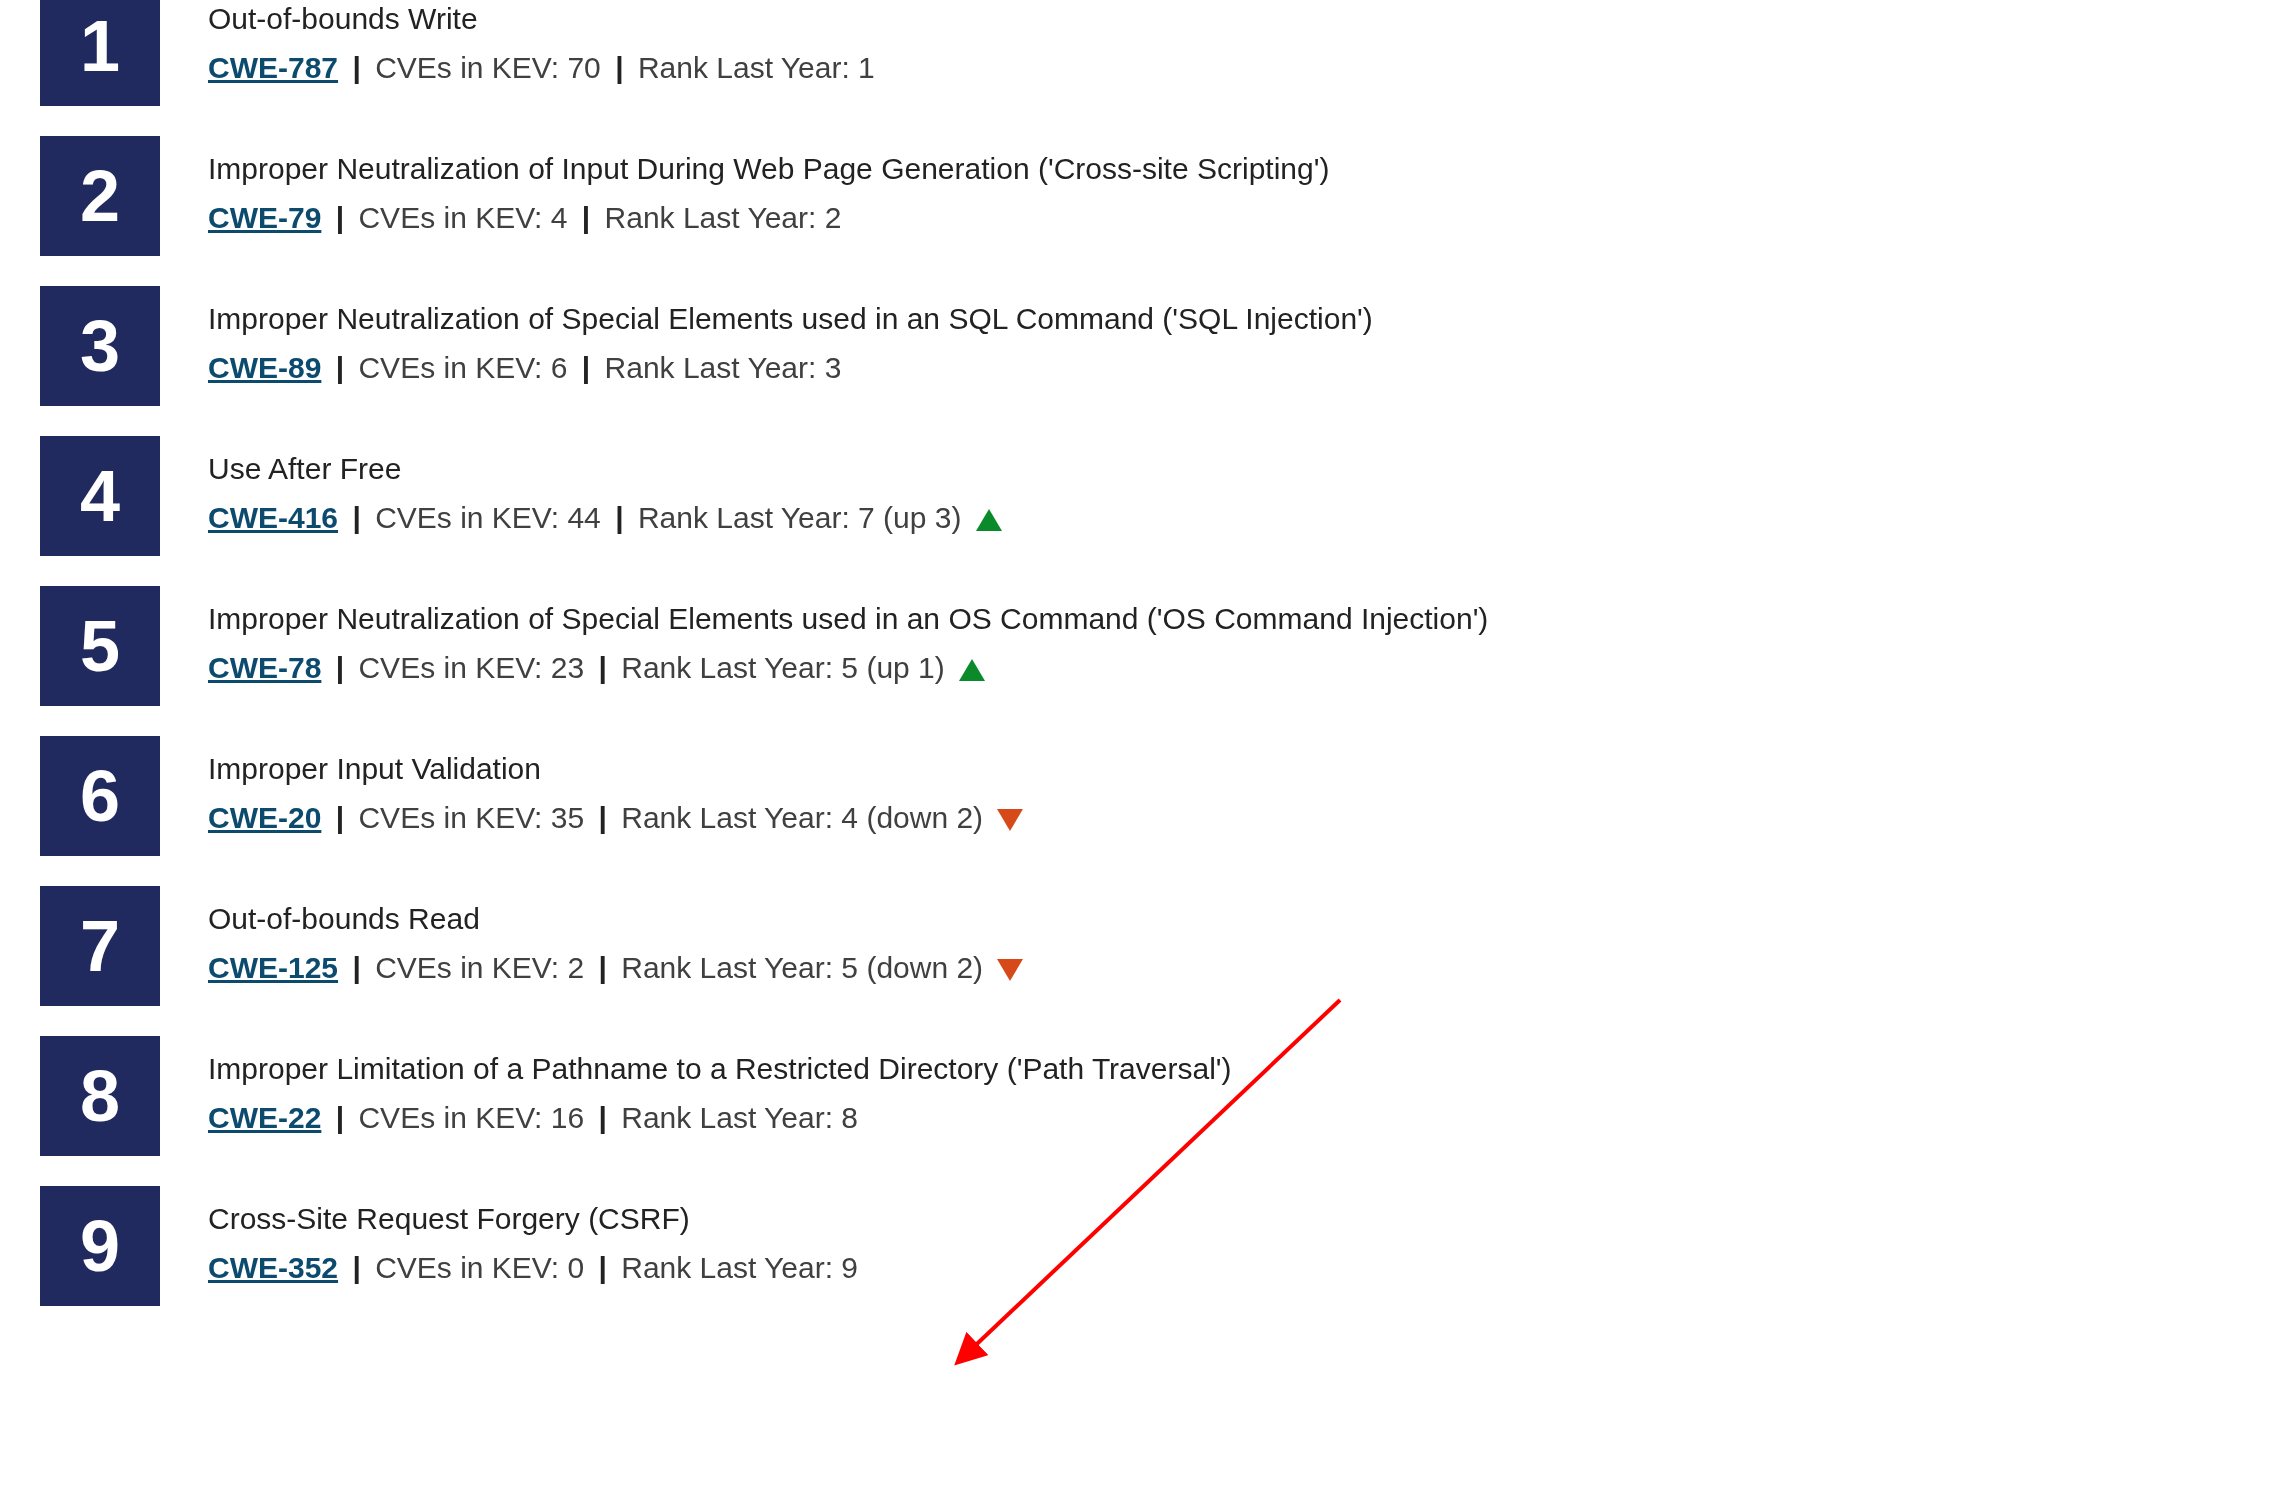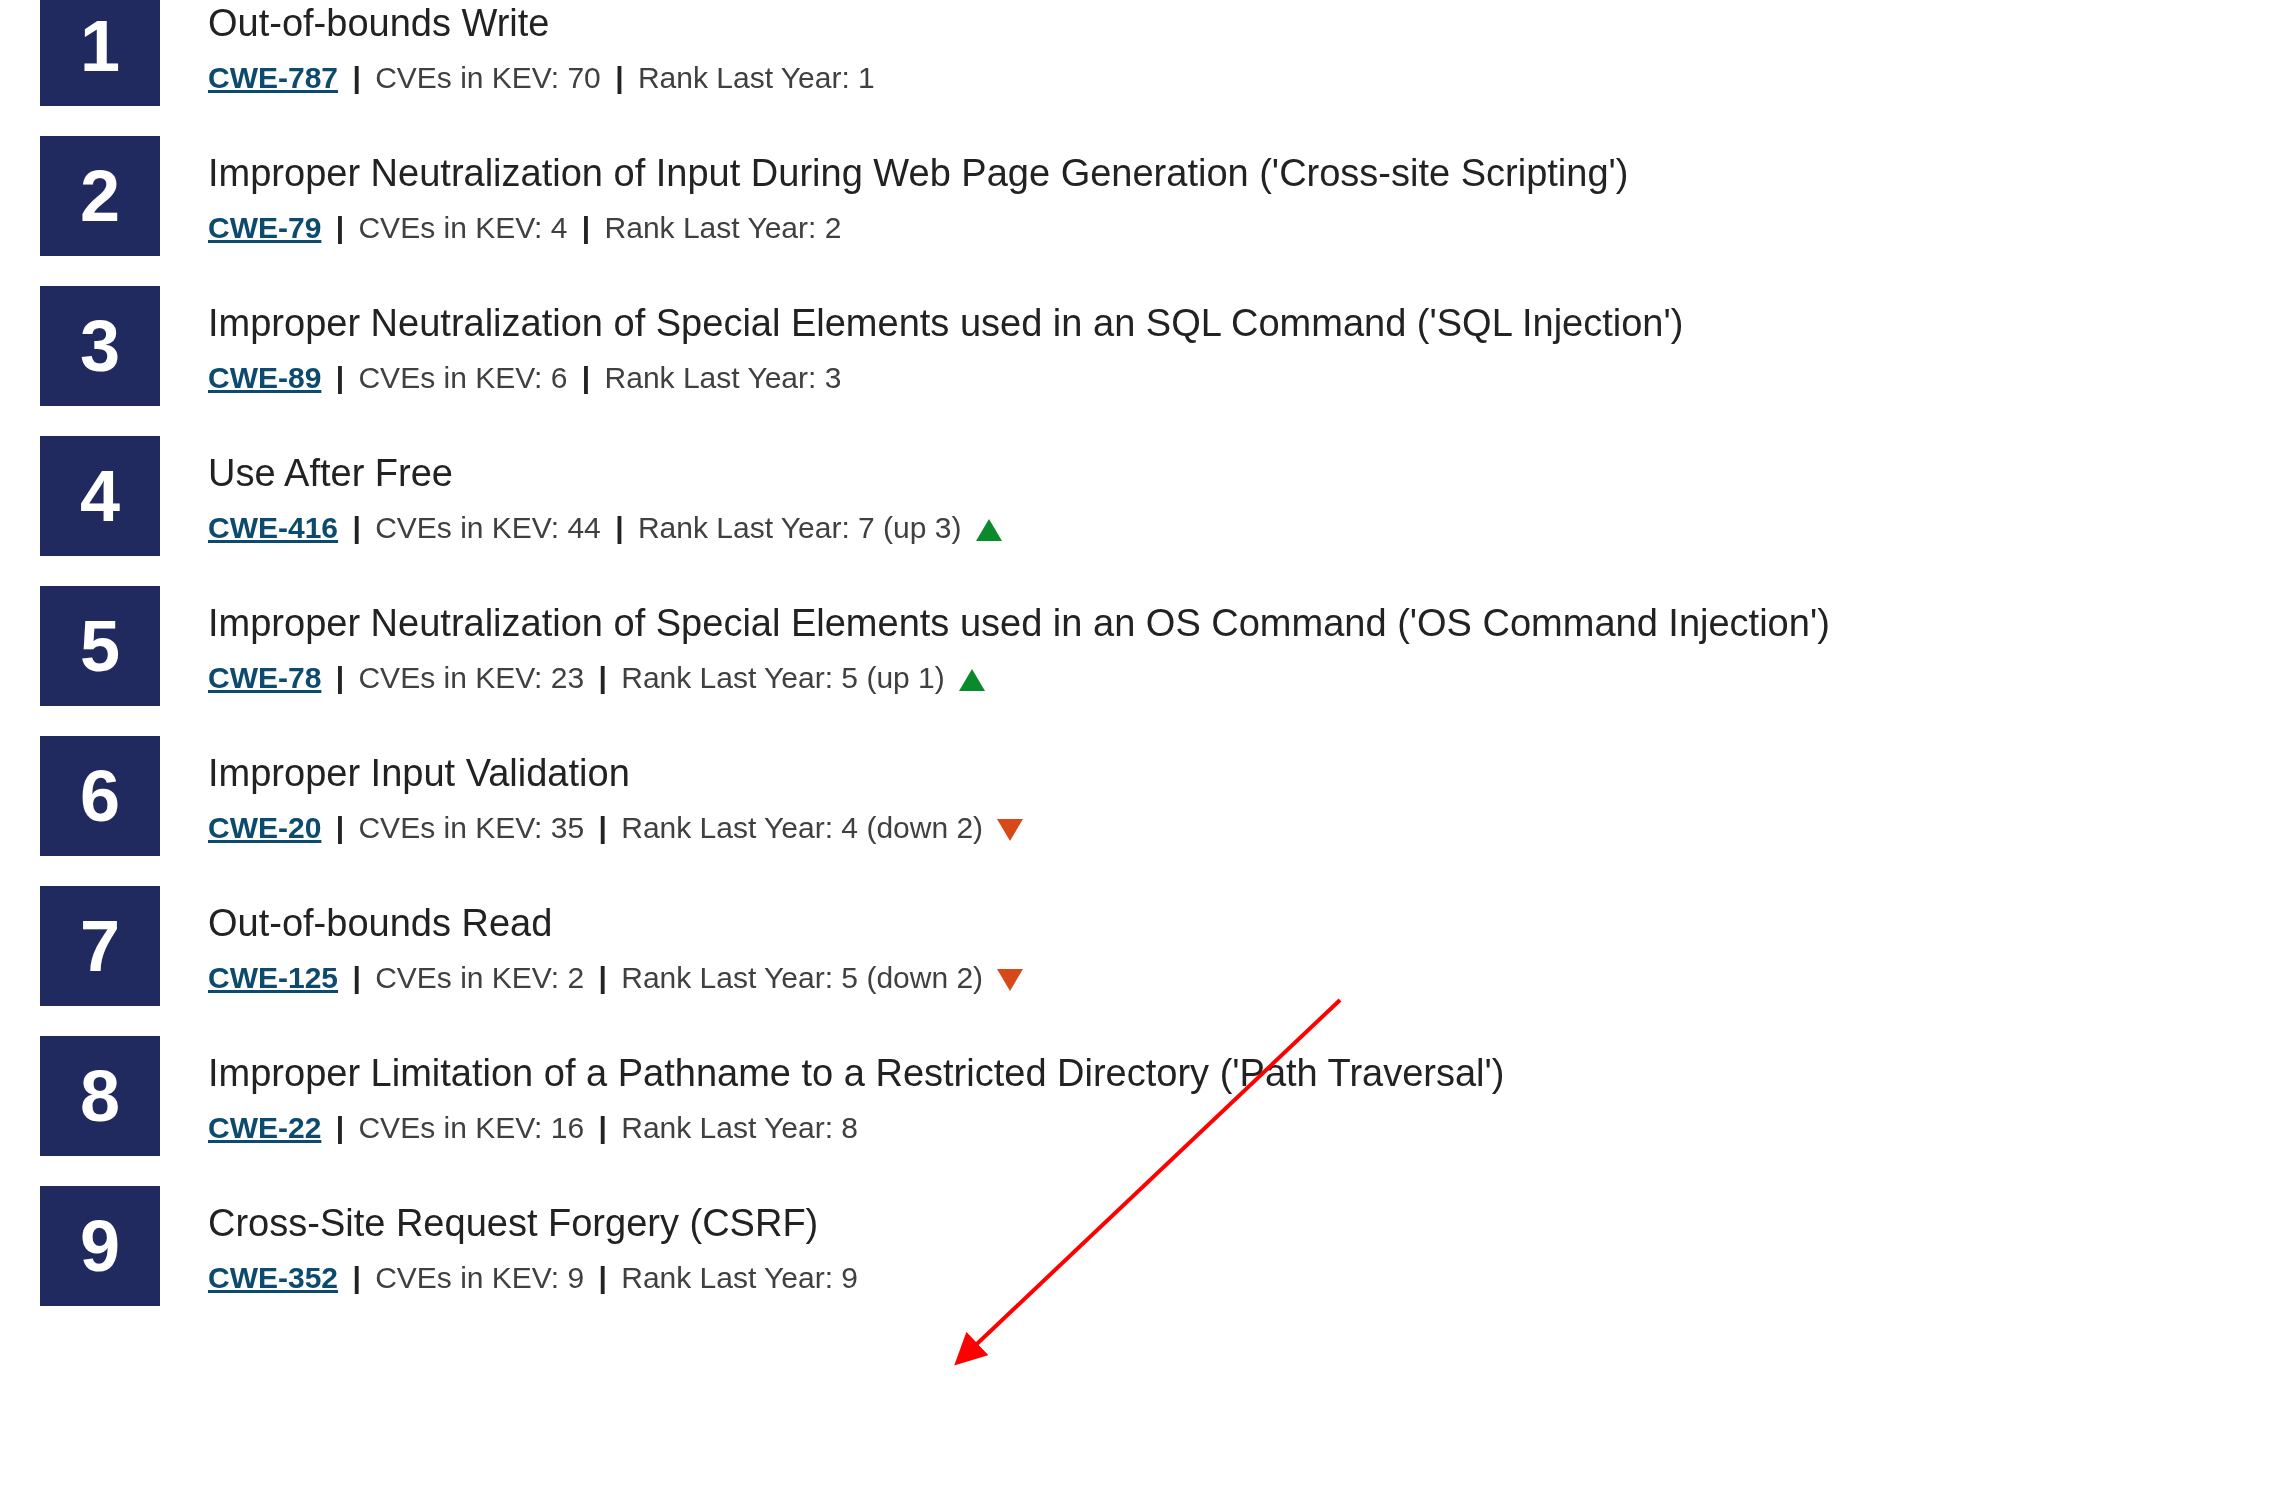--- a/index.html
+++ b/index.html
@@ -33,21 +33,21 @@
     justify-content: center;
     flex: 0 0 auto;
     margin-right: 48px;
     margin-top: -14px;
   }
   .body {
     flex: 1 1 auto;
     padding-top: 0;
   }
   .title {
-    font-size: 38px;
+    font-size: 30px;
     line-height: 1.25;
     color: #222;
     margin-bottom: 10px;
   }
   .meta {
     font-size: 30px;
     line-height: 1.3;
   }
   .cwe-link {
     color: #0c4a6e;
@@ -209,21 +209,21 @@
     </div>
   </div>
 
   <div class="item">
     <div class="rank-box">9</div>
     <div class="body">
       <div class="title">Cross-Site Request Forgery (CSRF)</div>
       <div class="meta">
         <a class="cwe-link">CWE-352</a>
         <span class="sep">|</span>
-        <span class="kev">CVEs in KEV: 9</span>
+        <span class="kev">CVEs in KEV: 0</span>
         <span class="sep">|</span>
         <span class="rly">Rank Last Year: 9</span>
       </div>
     </div>
   </div>
 
   <svg class="arrow-svg" width="2270" height="1502">
     <defs>
       <marker id="arrowhead" markerWidth="8" markerHeight="8" refX="6" refY="4" orient="auto">
         <path d="M0,0 L8,4 L0,8 Z" fill="#ff0000"></path>

